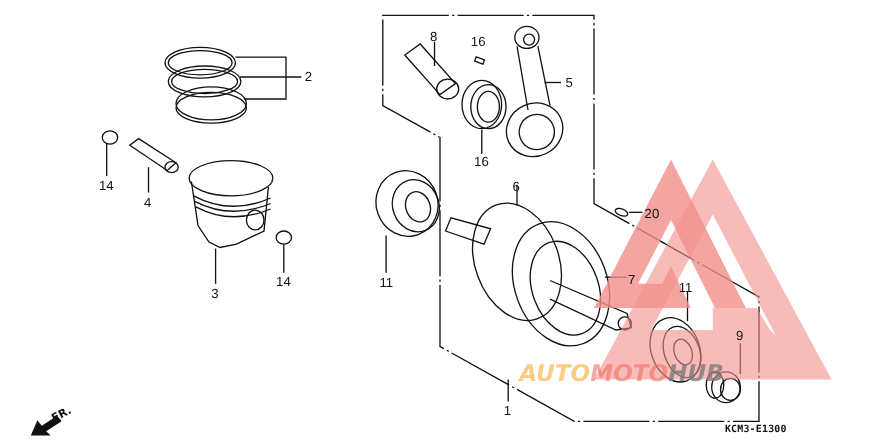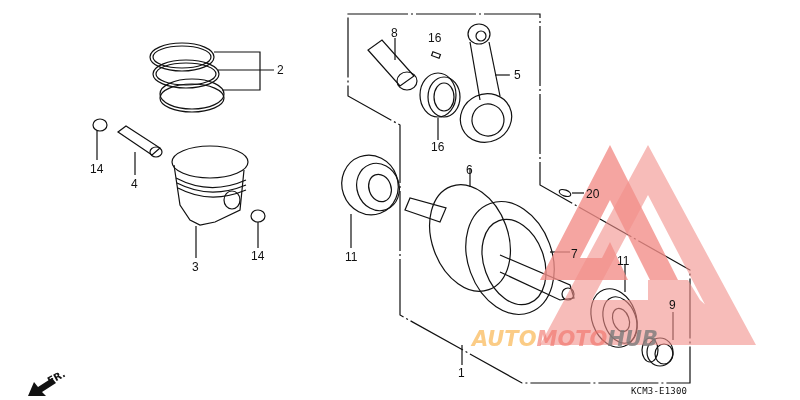--- a/index.html
+++ b/index.html
@@ -1,19 +1,19 @@
 <!DOCTYPE html>
 <html><head>
   <meta charset="utf-8">
   <style>
     html, body { margin: 0; padding: 0; background: #ffffff; }
     body { width: 800px; height: 400px; position: relative; overflow: hidden; font-family: "Liberation Sans", sans-serif; }
     #diagram { position: absolute; left: 0; top: 0; width: 800px; height: 400px; }
     .lbl { position: absolute; font-family: "Liberation Sans", sans-serif; font-size: 12px; color: #111; line-height: 12px; }
-    .code { position: absolute; font-family: "DejaVu Sans Mono", monospace; font-size: 9px; font-weight: normal; color: #111; letter-spacing: 0.2px; }
+    .code { position: absolute; font-family: "DejaVu Sans Mono", monospace; font-size: 9px; font-weight: bold; color: #111; letter-spacing: 0.2px; margin-left: 28px; }
     .fr { position: absolute; font-family: "DejaVu Sans", sans-serif; font-size: 10px; font-weight: bold; color: #111; transform: rotate(-28deg); transform-origin: left center; }
     .wm { position: absolute; font-family: "DejaVu Sans", sans-serif; font-weight: bold; font-size: 21px; letter-spacing: 0px; line-height: 32px; font-style: italic; }
     .wm .a { color: rgba(250, 190, 100, 0.78); }
     .wm .m { color: rgba(240, 110, 100, 0.6); }
     .wm .h { color: rgba(120, 120, 120, 0.78); }
   </style>
 </head>
 <body>
 
 <svg id="diagram" viewBox="0 0 800 400" xmlns="http://www.w3.org/2000/svg">

